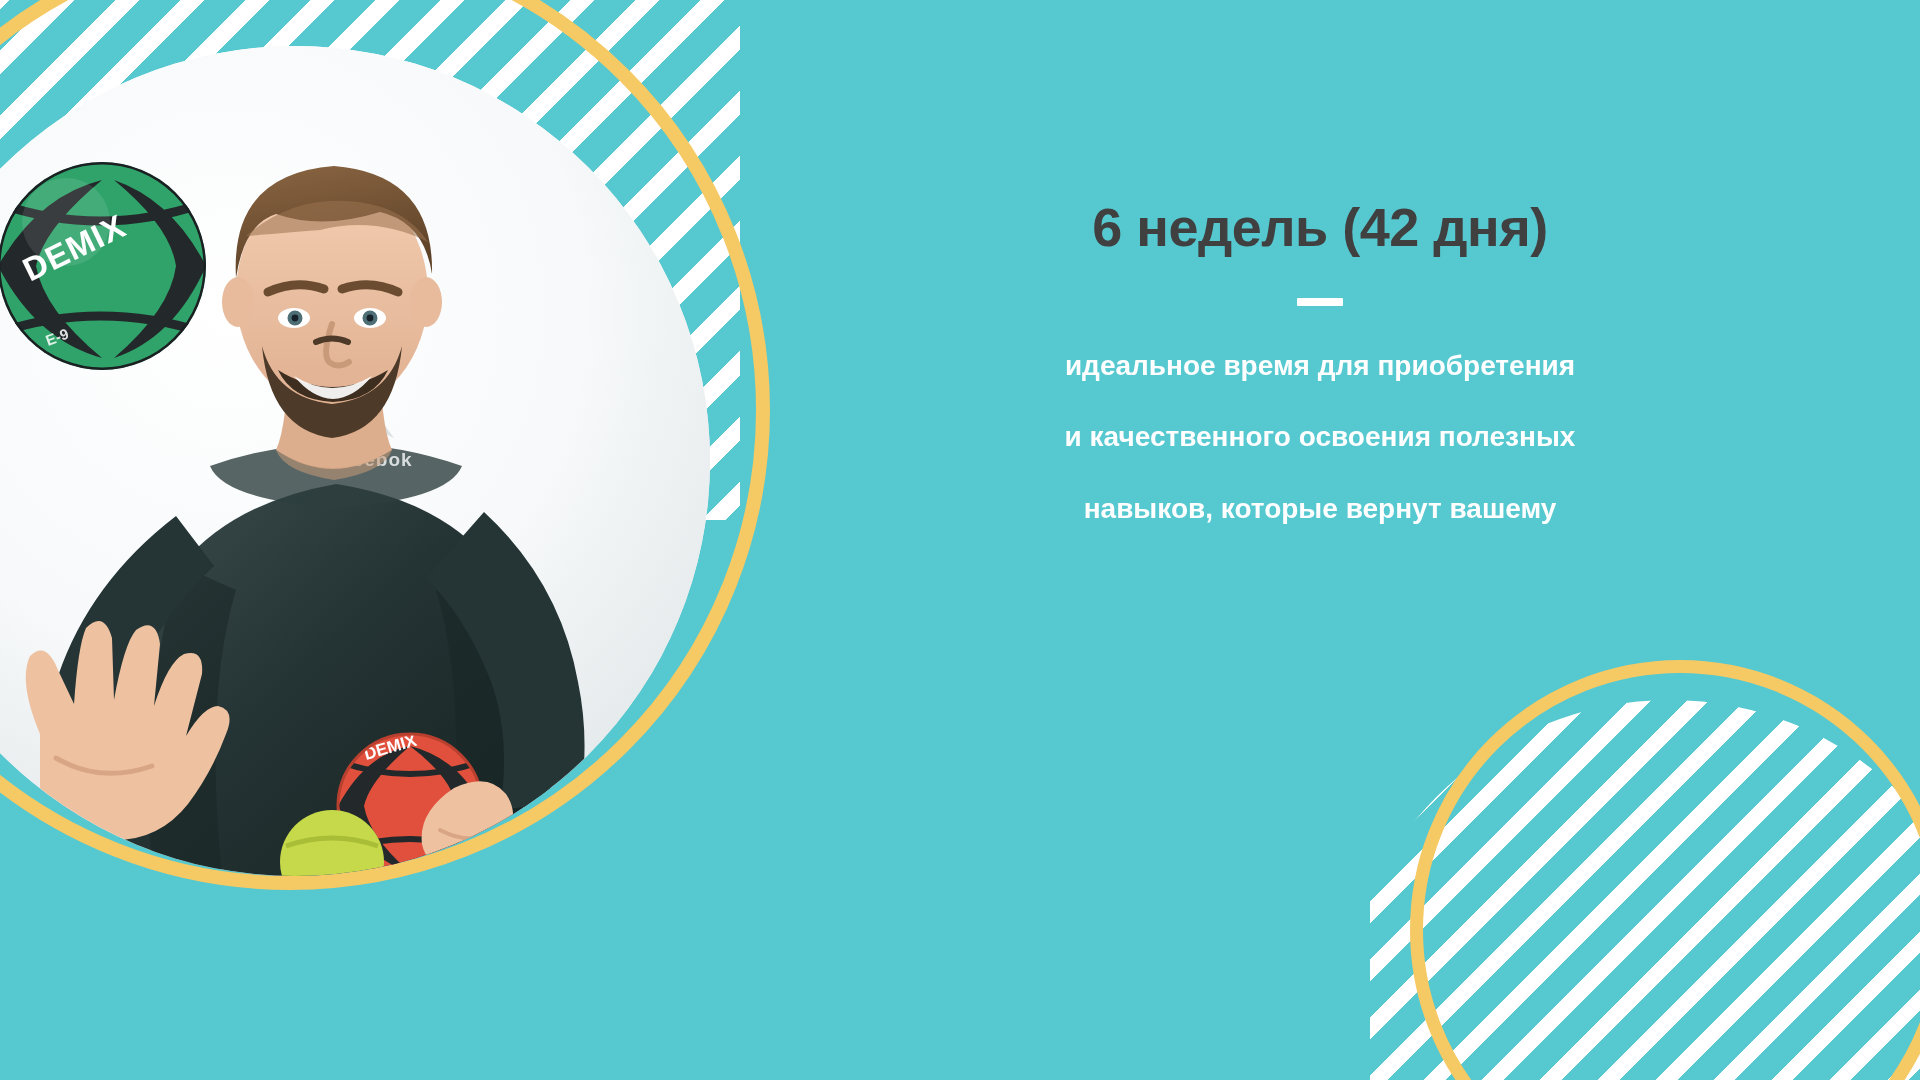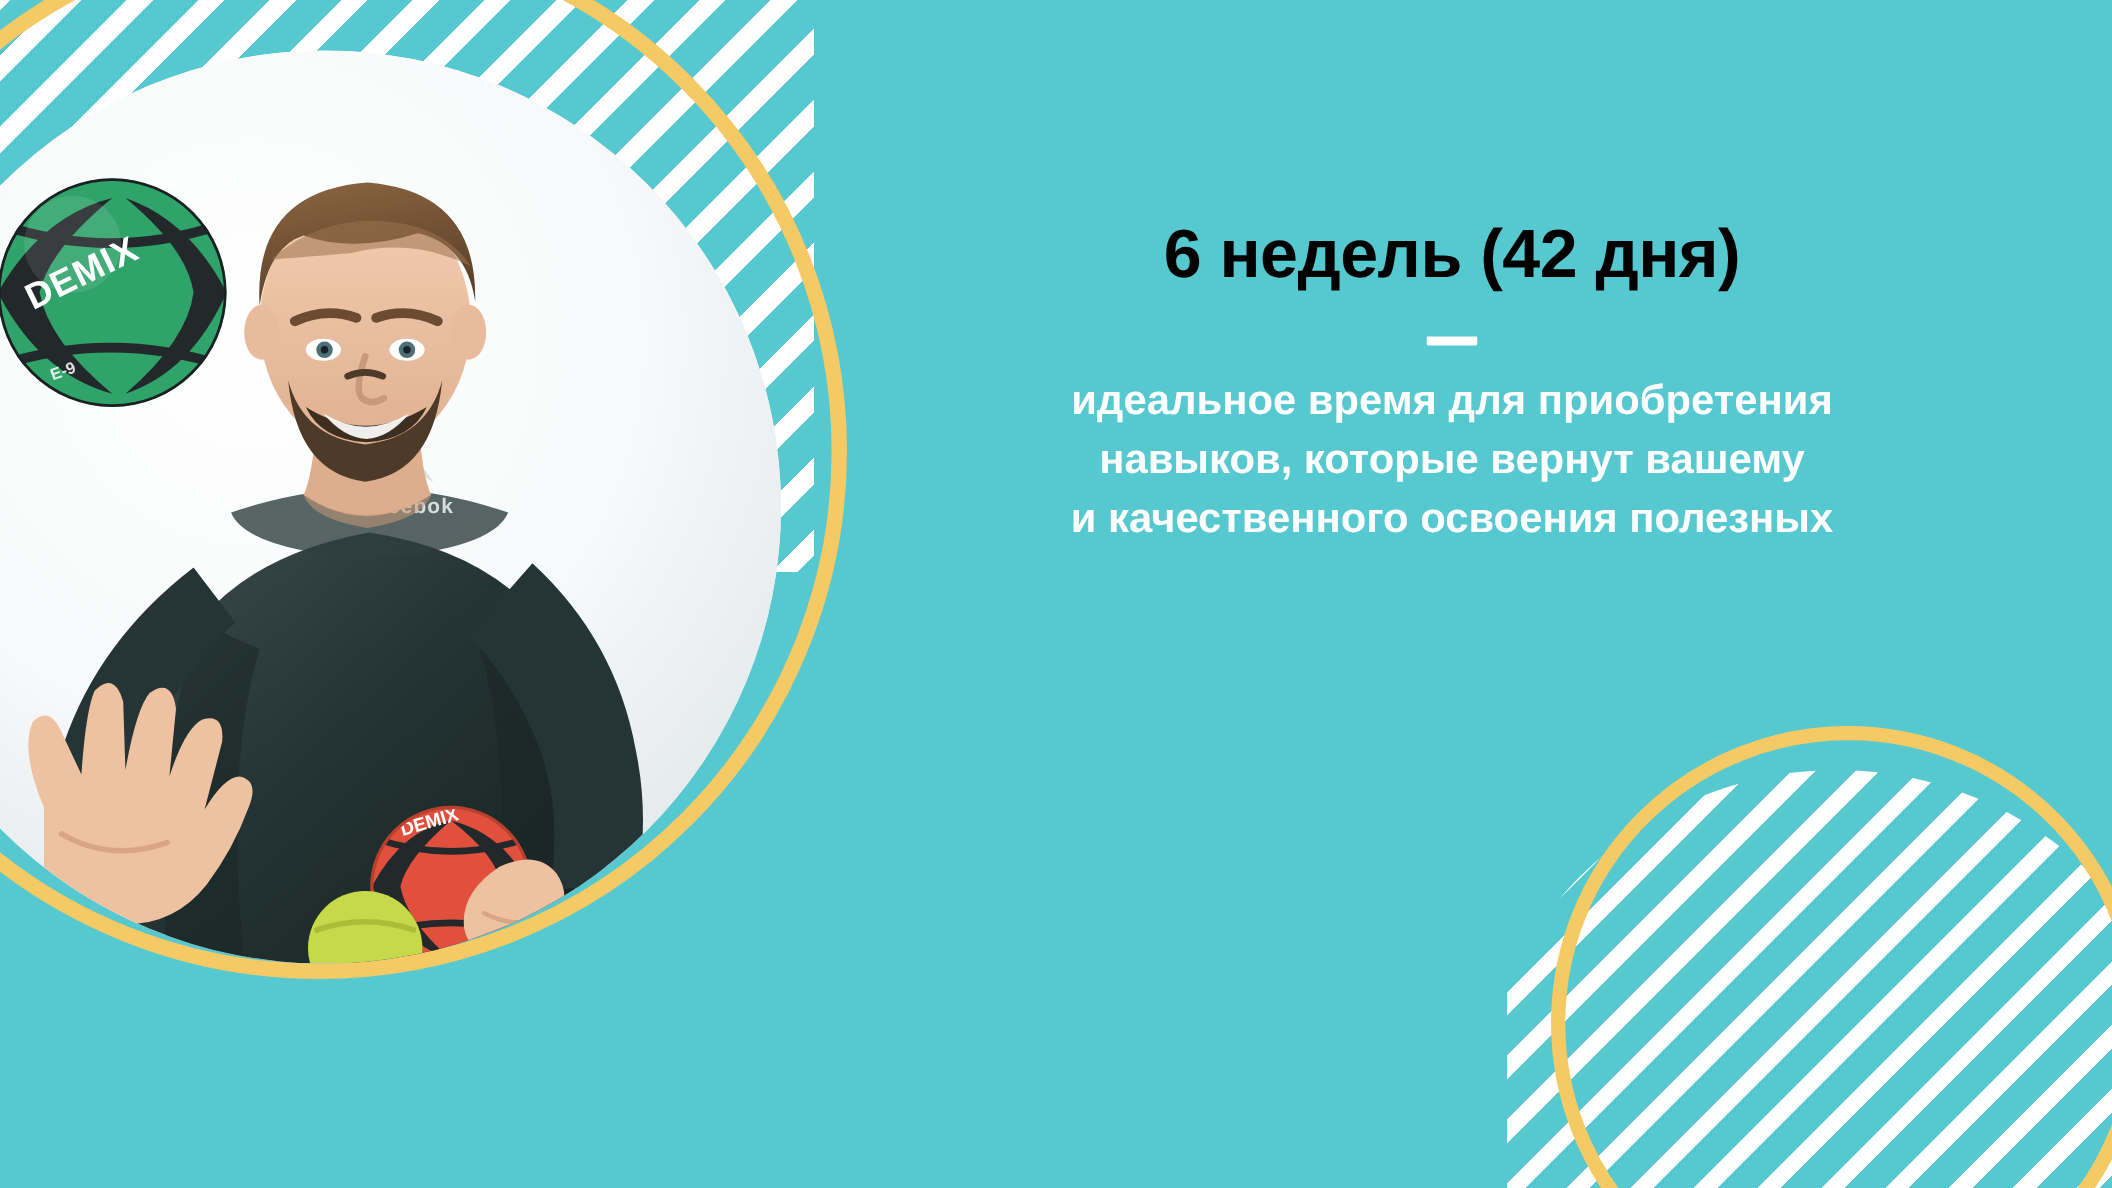--- a/index.html
+++ b/index.html
@@ -37,28 +37,28 @@
     overflow:hidden;
   }
   .photo-inner{position:absolute;inset:0;}
 
   
   .text-col{
     position:absolute;left:770px;top:200px;width:1100px;
     display:flex;flex-direction:column;align-items:center;text-align:center;
   }
   .headline{
-    color:#000000;font-weight:700;font-size:62px;line-height:1.03;
+    color:#404040;font-weight:700;font-size:54px;line-height:1.03;
     letter-spacing:-.5px;white-space:nowrap;margin:0;
   }
   .divider{
     width:46px;height:8px;background:#ffffff;border-radius:1px;margin:42px 0 24px 0;
   }
   .paragraph{
-    color:#ffffff;font-weight:700;font-size:38px;line-height:1.42;margin:0;
+    color:#ffffff;font-weight:700;font-size:28px;line-height:1.42;margin:16px;
     max-width:1000px;
   }
 </style>
 </head>
 <body>
 
 <div id="stage">
 
   <div class="stripe-tl"></div>
   <div class="ring-left"></div>
@@ -170,17 +170,17 @@
 
       <path d="M574 742 q34 -16 52 6 q16 24 -4 48 q-22 26 -50 26 q-26 -2 -30 -24 q-4 -32 32 -56z" fill="#eec1a1"></path>
       <path d="M560 784 q30 16 58 2" stroke="#d9a685" stroke-width="4" fill="none" stroke-linecap="round"></path>
     </svg>
   </div>
 
   <div class="text-col">
     <h1 class="headline">6 недель (42 дня)</h1>
     <div class="divider"></div>
     <p class="paragraph">идеальное время для приобретения</p>
+    <p class="paragraph">и качественного освоения полезных</p>
     <p class="paragraph">навыков, которые вернут вашему</p>
-    <p class="paragraph">и качественного освоения полезных</p>
   </div>
 
 </div>
 
 </body></html>

